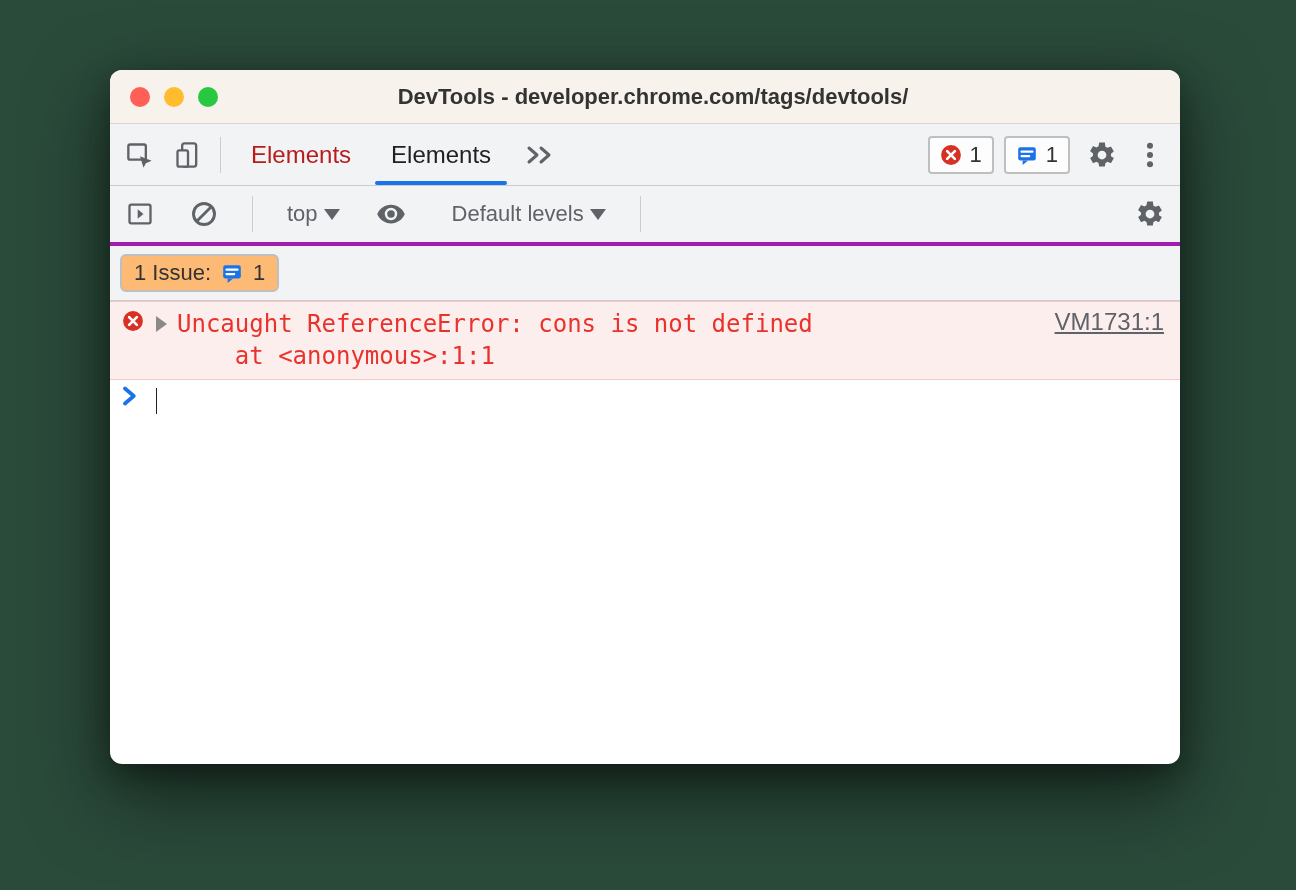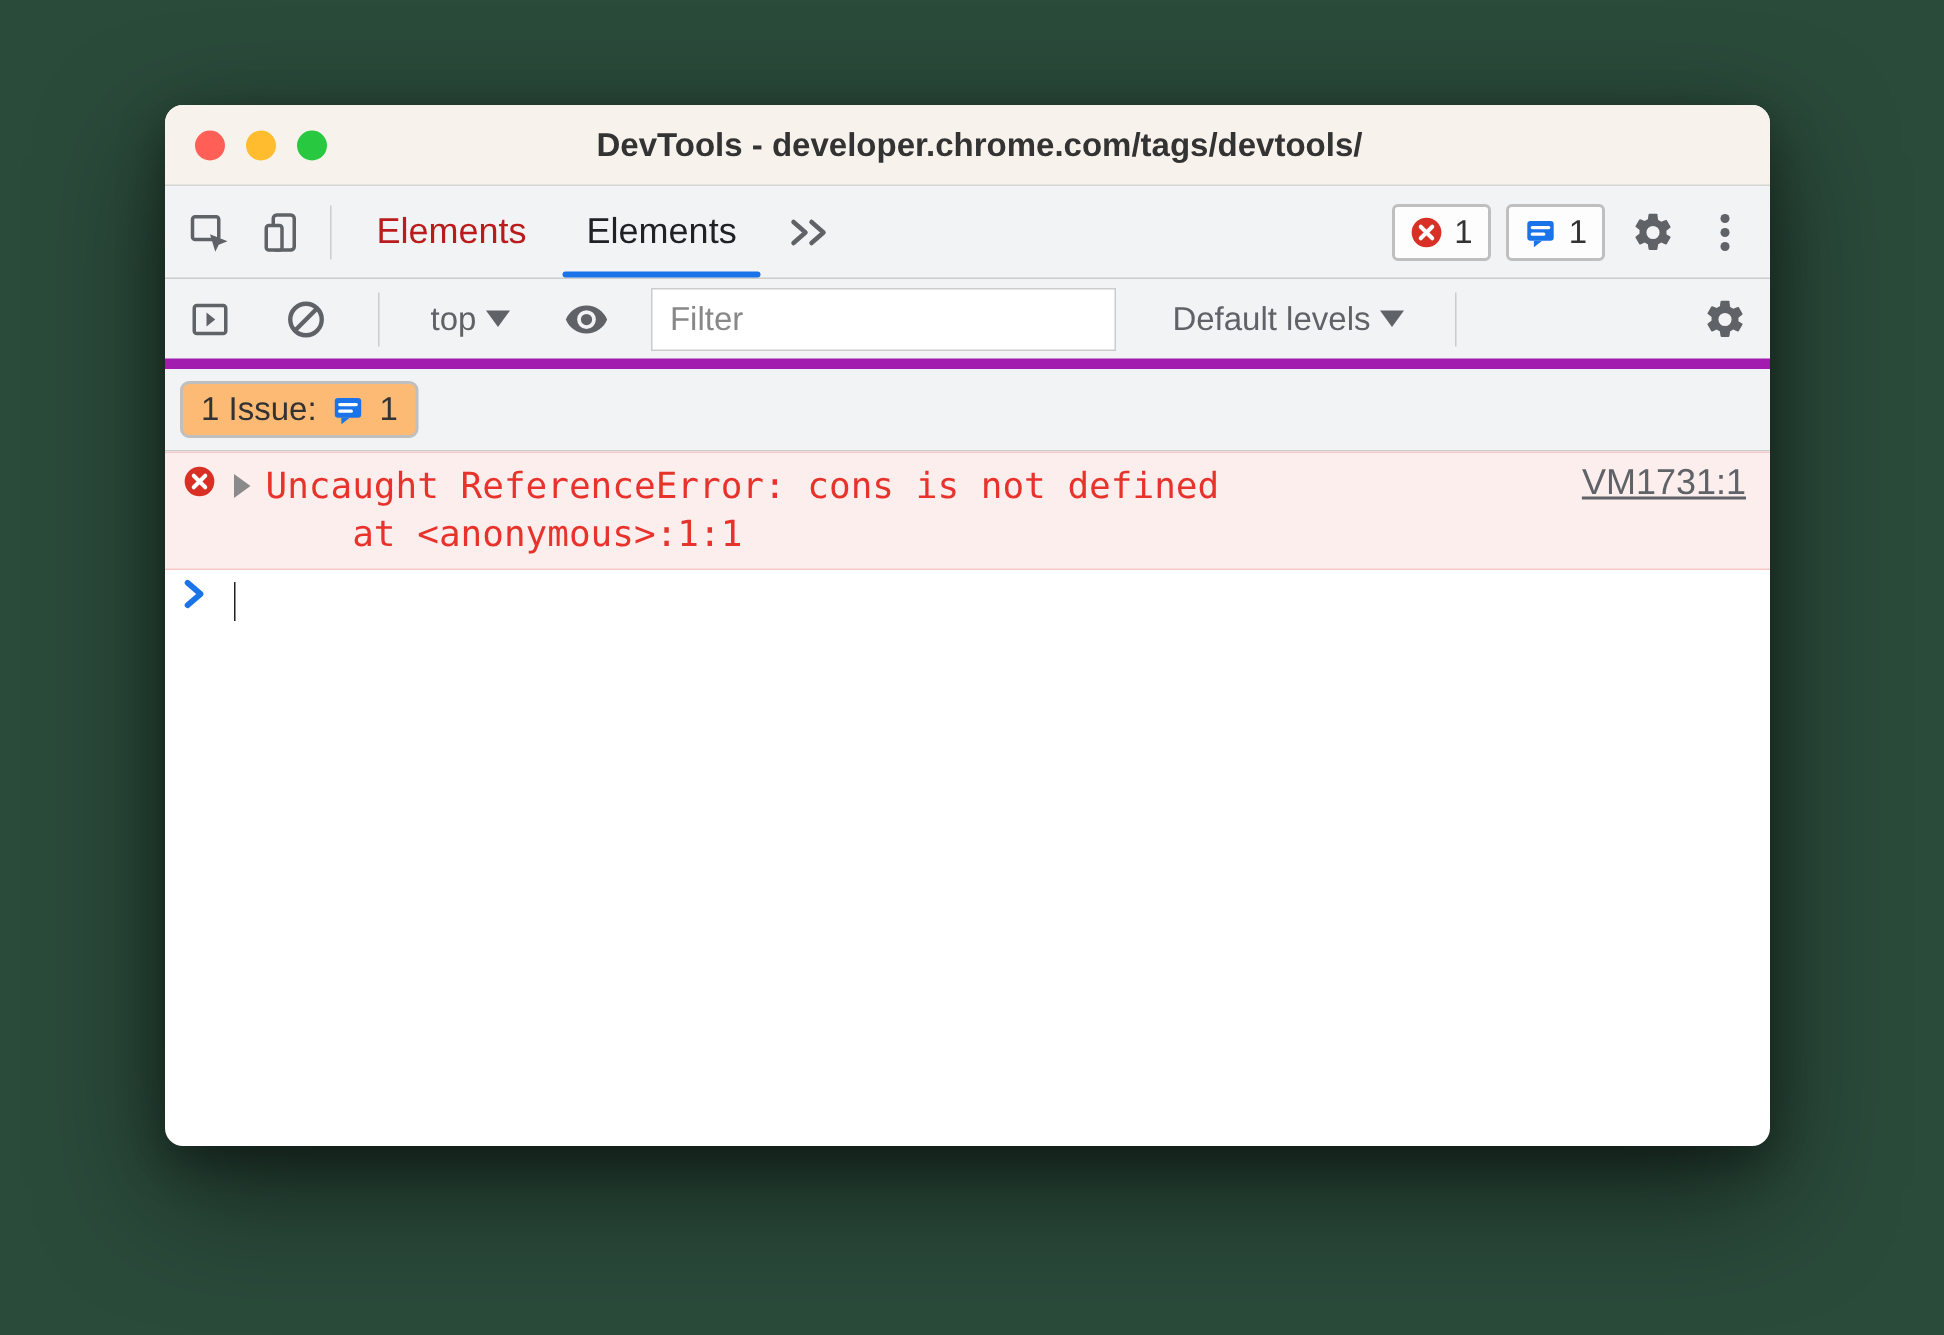--- a/index.html
+++ b/index.html
@@ -123,21 +123,21 @@
     display: inline-flex;
     align-items: center;
     justify-content: center;
   }
   .gear { color: #5f6368; }
   .kebab { color: #5f6368; }
   
   .filter-bar {
     height: 60px;
     background: #f1f3f4;
-    border-bottom: 7px solid #a21caf;
+    border-bottom: 4px solid #a21caf;
     display: flex;
     align-items: center;
     padding: 0 8px;
     gap: 20px;
     flex-shrink: 0;
   }
   .fb-item {
     display: inline-flex;
     align-items: center;
     justify-content: center;
@@ -338,21 +338,20 @@
     <div class="vdiv"></div>
     <div class="fb-item">
       <span>top</span>
       <span class="dropdown-tri"></span>
     </div>
     <div class="fb-item">
       <svg width="30" height="30" viewBox="0 0 24 24" fill="#5f6368">
         <path d="M12 4.5C7 4.5 2.73 7.61 1 12c1.73 4.39 6 7.5 11 7.5s9.27-3.11 11-7.5C21.27 7.61 17 4.5 12 4.5zM12 17a5 5 0 1 1 5-5 5 5 0 0 1-5 5zm0-8a3 3 0 1 0 3 3 3 3 0 0 0-3-3z"></path>
       </svg>
     </div>
-    <input class="filter-input" placeholder="Filter" style="">
     <div class="fb-item" style="margin-left:10px;">
       <span>Default levels</span>
       <span class="dropdown-tri"></span>
     </div>
     <div class="vdiv"></div>
     <div class="spacer"></div>
     <div class="tb-btn gear">
       <svg width="30" height="30" viewBox="0 0 24 24" fill="#5f6368">
         <path d="M19.14,12.94a7.07,7.07,0,0,0,.05-.94,7.07,7.07,0,0,0-.05-.94l2.03-1.58a.5.5,0,0,0,.12-.64l-1.92-3.32a.5.5,0,0,0-.61-.22l-2.39.96a7.22,7.22,0,0,0-1.63-.94l-.36-2.54A.5.5,0,0,0,13.88,2H10.12a.5.5,0,0,0-.5.42L9.26,4.96a7.22,7.22,0,0,0-1.63.94l-2.39-.96a.5.5,0,0,0-.61.22L2.71,8.48a.5.5,0,0,0,.12.64l2.03,1.58a7.07,7.07,0,0,0-.05.94,7.07,7.07,0,0,0,.05.94L2.83,14.16a.5.5,0,0,0-.12.64l1.92,3.32a.5.5,0,0,0,.61.22l2.39-.96a7.22,7.22,0,0,0,1.63.94l.36,2.54a.5.5,0,0,0,.5.42h3.76a.5.5,0,0,0,.5-.42l.36-2.54a7.22,7.22,0,0,0,1.63-.94l2.39.96a.5.5,0,0,0,.61-.22l1.92-3.32a.5.5,0,0,0-.12-.64ZM12,15.5A3.5,3.5,0,1,1,15.5,12,3.5,3.5,0,0,1,12,15.5Z"></path>
       </svg>

